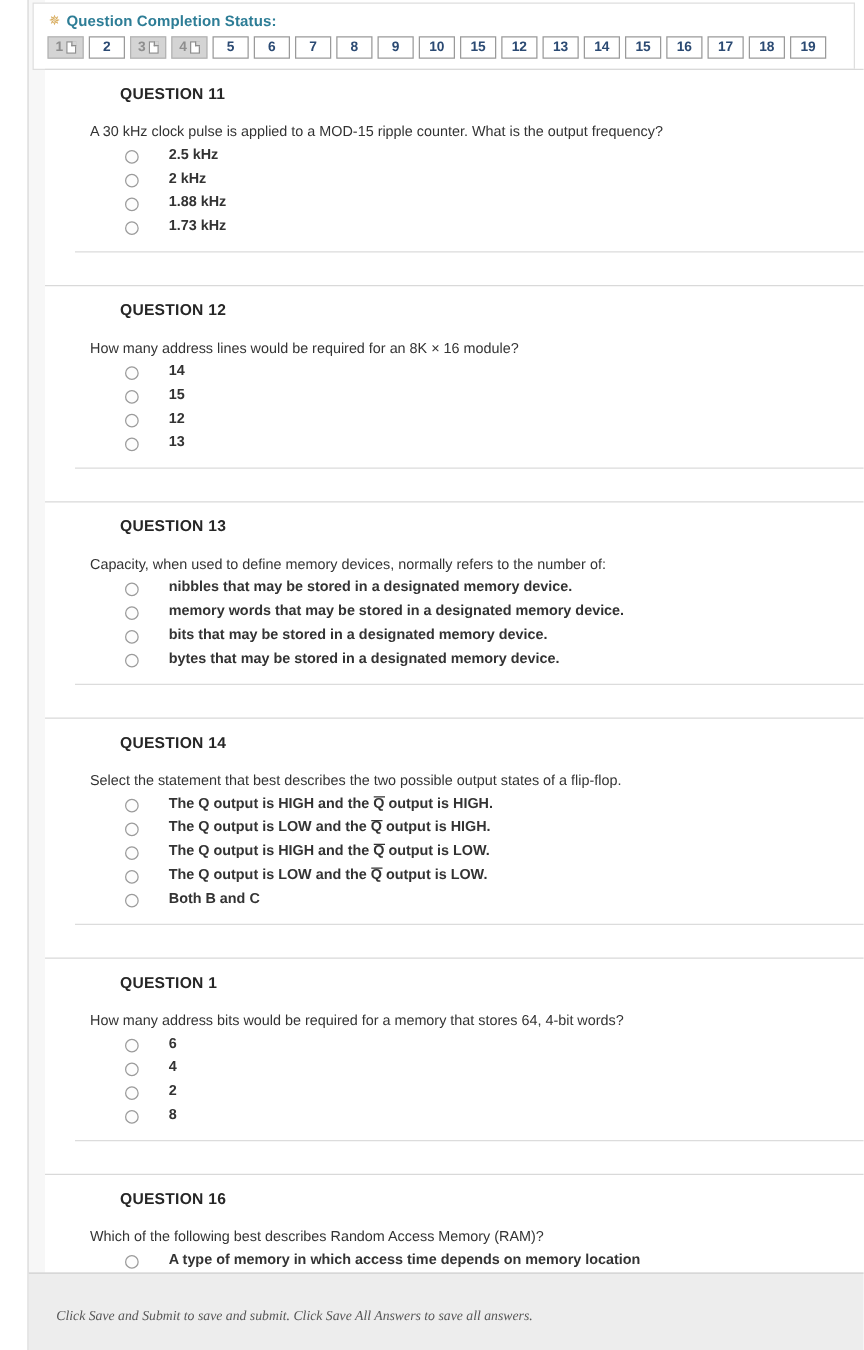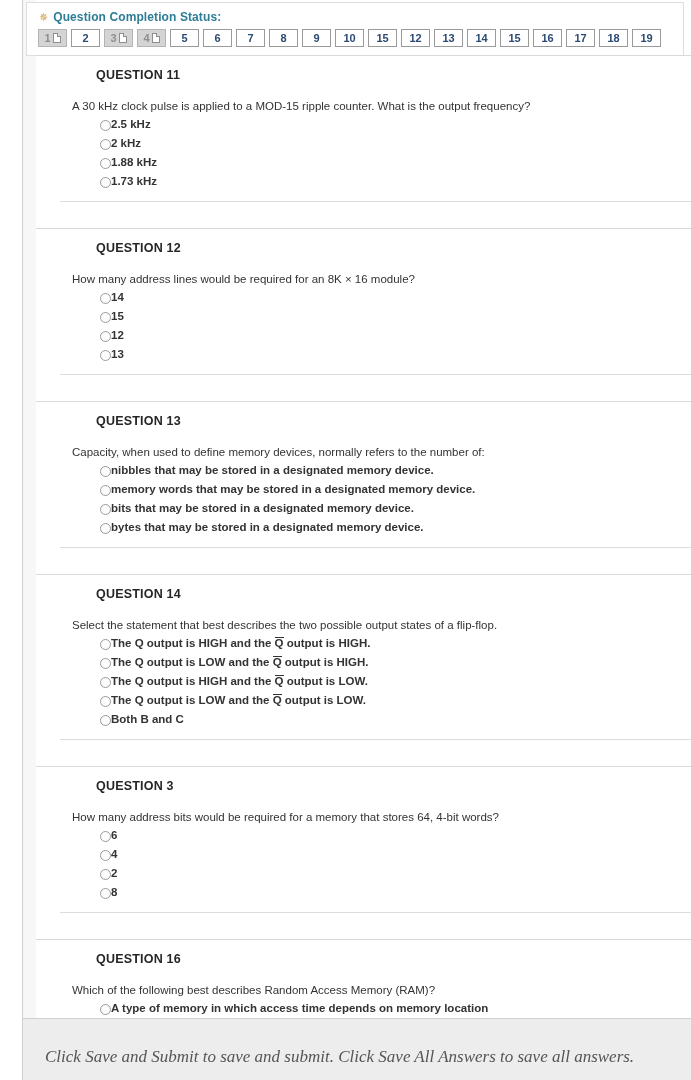--- a/index.html
+++ b/index.html
@@ -158,21 +158,21 @@
     line-height: 14px;
   }
   .answers {
     list-style: none;
     margin: 0;
     padding: 0 0 0 4px;
   }
   .answer {
     display: flex;
     align-items: flex-start;
-    gap: 0;
+    gap: 24px;
     padding: 2px 0;
     line-height: 15px;
     cursor: pointer;
   }
   .radio {
     flex: 0 0 auto;
     width: 9px;
     height: 9px;
     border: 1px solid #9b9b9b;
     border-radius: 50%;
@@ -200,21 +200,21 @@
     top: 1018px;
     width: 668px;
     height: 62px;
     box-sizing: border-box;
     background: #ededed;
     border-top: 1px solid #cfcfcf;
   }
   #footer-text {
     font-family: "Liberation Serif", serif;
     font-style: italic;
-    font-size: 17px;
+    font-size: 11px;
     color: #555555;
     padding: 28px 0 0 22px;
   }
 </style>
 </head>
 <body>
 
 <div id="page">
 
   <div id="left-rule"></div>
@@ -393,21 +393,21 @@
               <span class="radio"></span>
               <span class="answer-label"><span>Both B and C</span></span>
             </li>
           </ul>
         </div>
         <hr class="q-divider">
         <div class="q-spacer"></div>
       </div>
       <div class="question-block">
         <div class="q-inner">
-          <div class="q-title">QUESTION 3</div>
+          <div class="q-title">QUESTION 1</div>
           <div class="q-text">How many address bits would be required for a memory that stores 64, 4-bit words?</div>
           <ul class="answers">
             <li class="answer">
               <span class="radio"></span>
               <span class="answer-label">6</span>
             </li>
             <li class="answer">
               <span class="radio"></span>
               <span class="answer-label">4</span>
             </li>

